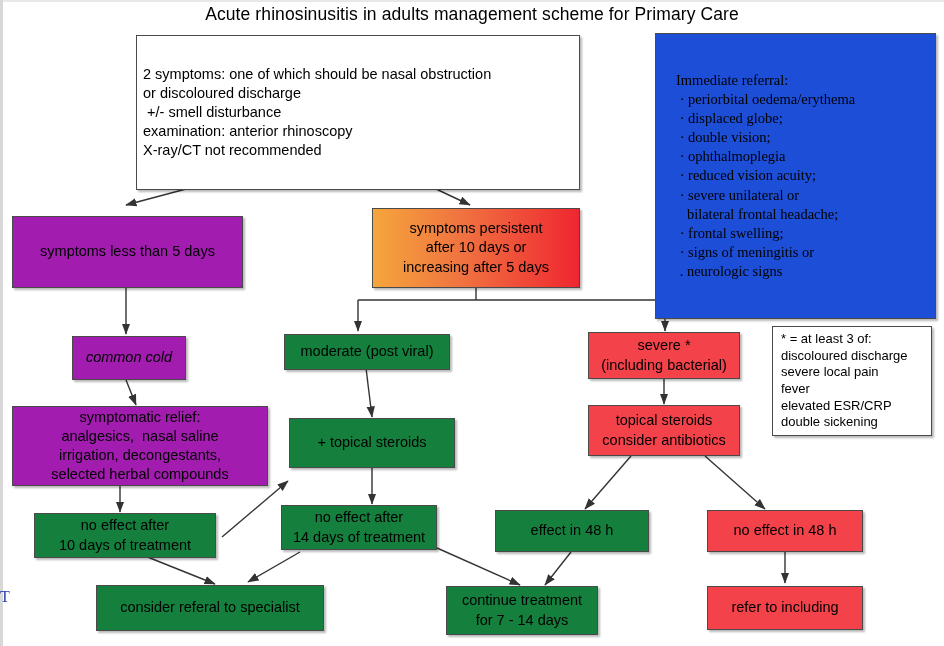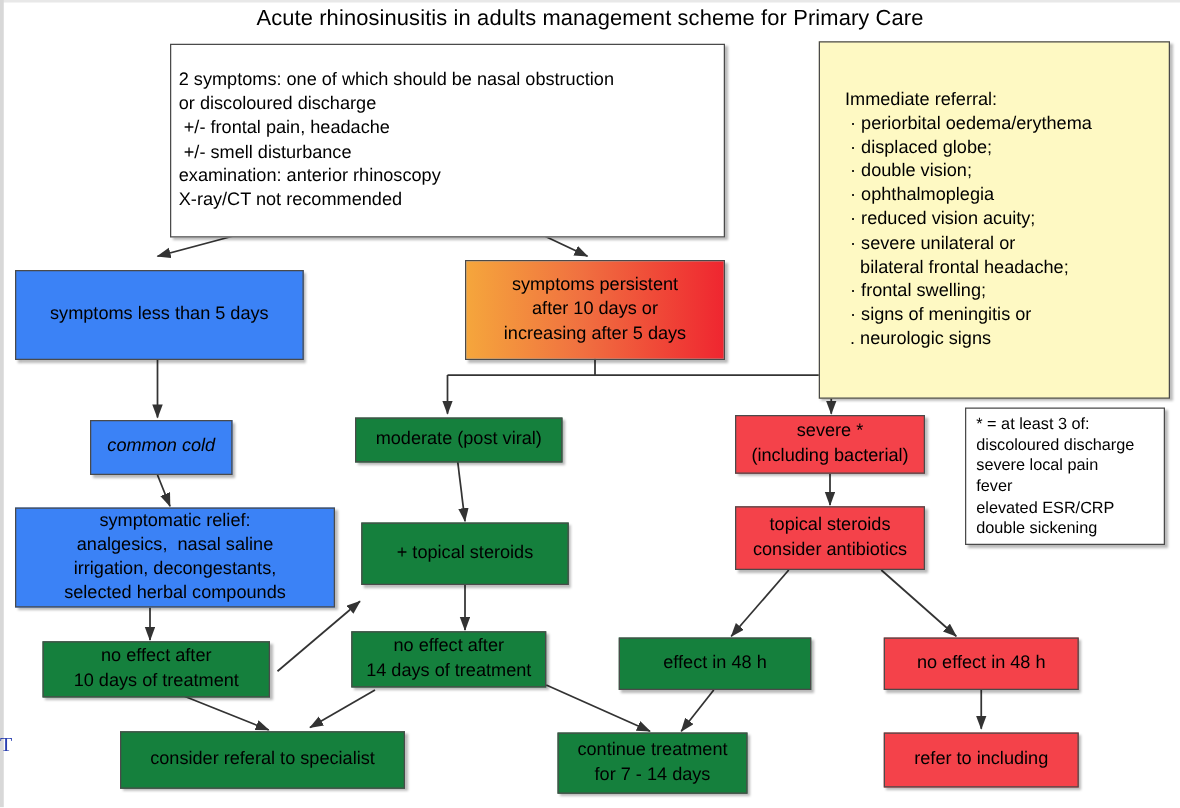--- a/index.html
+++ b/index.html
@@ -35,24 +35,24 @@
     justify-content: center;
     color: #000000;
     font-size: 14.5px;
     line-height: 1.32;
     box-shadow: 2px 2px 2px rgba(0,0,0,0.28);
     padding: 17px 6px;
   }
   .box .line { white-space: pre; }
   .center { text-align: center; align-items: center; }
   .left { text-align: left; align-items: flex-start; }
-  .green { background: #3b82f6; }
+  .green { background: #a21caf; }
   .yellow { background: #15803d; }
   .red { background: #f4424a; }
-  .pink { background: #fef9c3; }
+  .pink { background: #1d4ed8; font-family: Liberation Serif, serif; }
   .white { background: #ffffff; }
   .grad { background: linear-gradient(to right, #f5a63c 0%, #f07040 45%, #ef2630 100%); }
   .small { font-size: 13px; line-height: 1.28; }
   svg.arrows {
     position: absolute;
     left: 0; top: 0;
     width: 944px; height: 646px;
     pointer-events: none;
   }
   .tickmark {
@@ -131,21 +131,20 @@
 
       <path d="M785,552 L785,583"></path>
 
       <path d="M222,537 L288,481"></path>
     </g>
   </svg>
 
   <div class="box white left" style="left:136px; top:35px; width:444px; height:155px;">
     <div class="line">2 symptoms: one of which should be nasal obstruction</div>
     <div class="line">or discoloured discharge</div>
-    <div class="line"> +/- frontal pain, headache</div>
     <div class="line"> +/- smell disturbance</div>
     <div class="line">examination: anterior rhinoscopy</div>
     <div class="line">X-ray/CT not recommended</div>
   </div>
 
   <div class="box pink left" style="left:655px; top:33px; width:281px; height:286px; padding-left:20px;">
     <div class="line">Immediate referral:</div>
     <div class="line"> · periorbital oedema/erythema</div>
     <div class="line"> · displaced globe;</div>
     <div class="line"> · double vision;</div>

